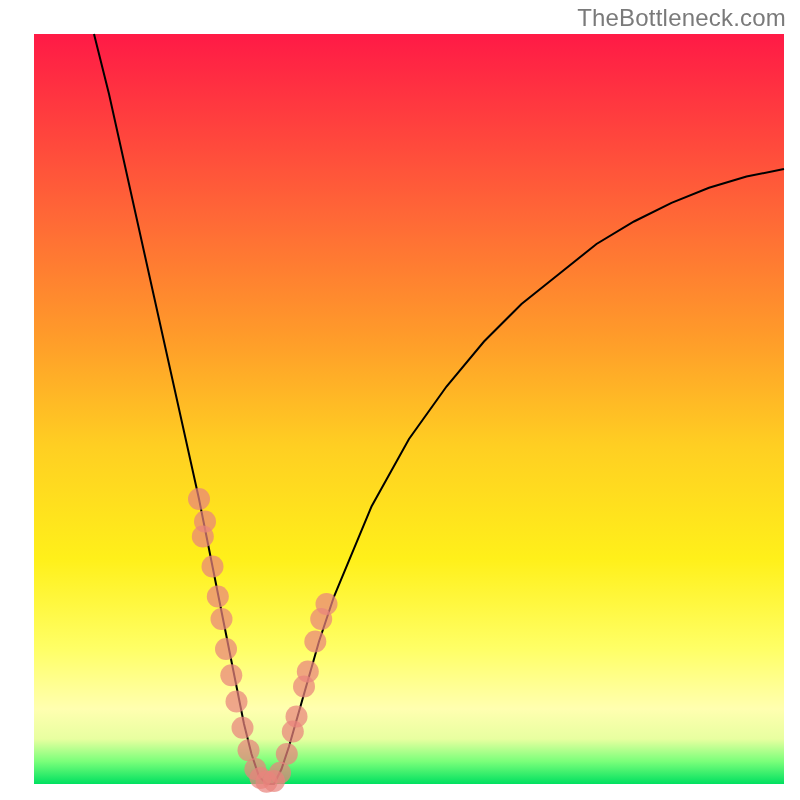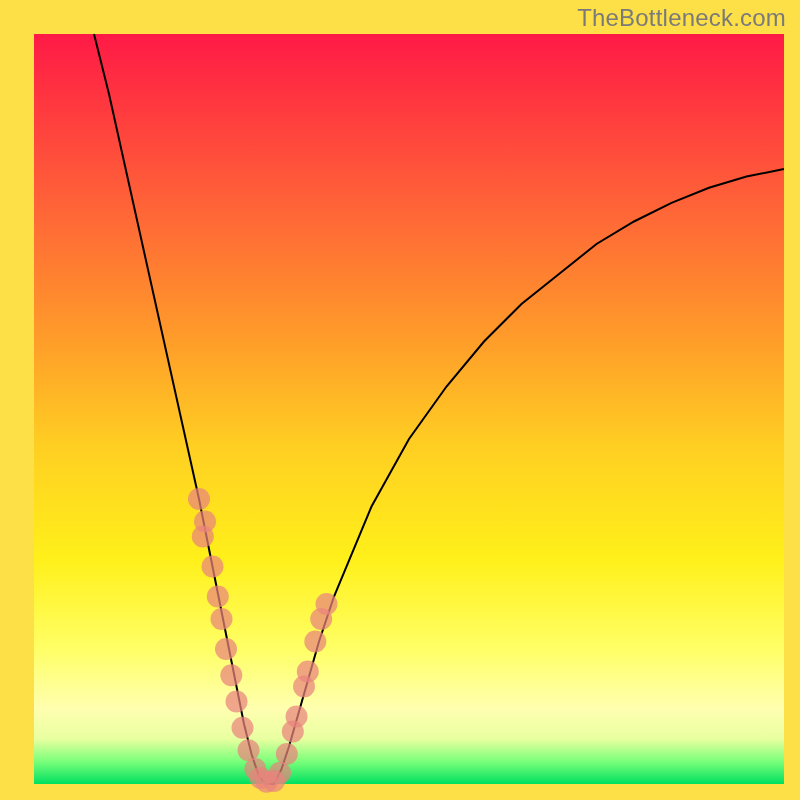--- a/index.html
+++ b/index.html
@@ -10,21 +10,21 @@
     background: #000;
     overflow: hidden;
     font-family: Arial, Helvetica, sans-serif;
   }
   .frame {
     position: absolute;
     left: 0;
     top: 0;
     width: 800px;
     height: 800px;
-    background: #fde047;
+    background: #ffffff;
   }
   .plot-area {
     position: absolute;
     left: 34px;
     top: 34px;
     width: 750px;
     height: 750px;
     
     background: linear-gradient(to bottom,
       #ff1a46 0%,

